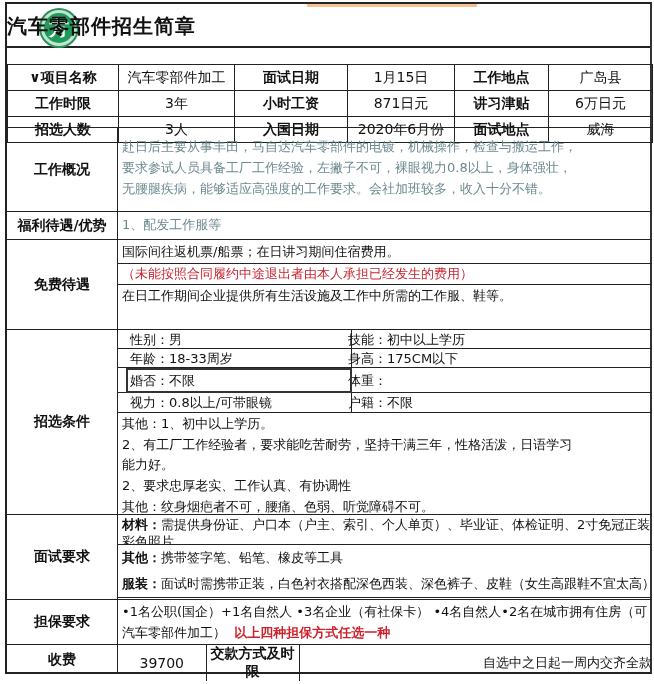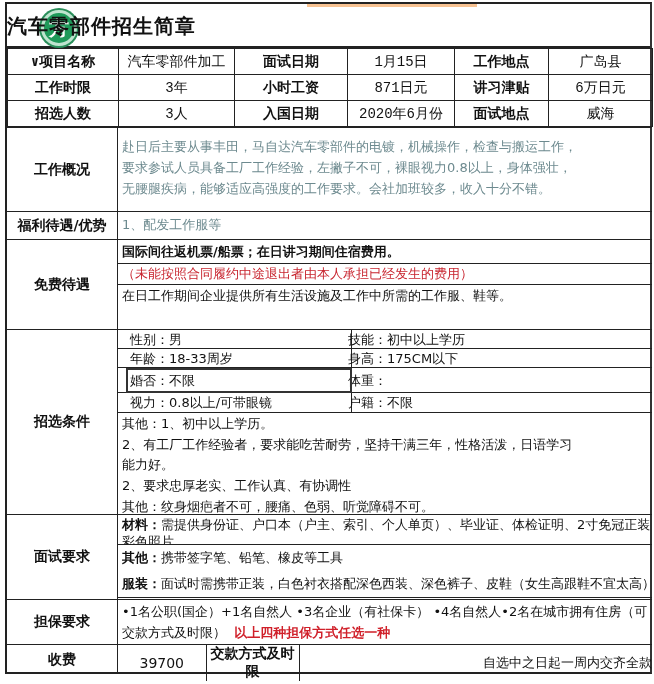--- a/index.html
+++ b/index.html
@@ -7,21 +7,21 @@
   body { font-family: "DejaVu Sans", "Liberation Sans", sans-serif; color: #111; position: relative; }
 
   .sheet { position: absolute; left: 5px; top: 2px; width: 647px; height: 672px; border: 2px solid #222; border-right: 2px solid #333; background: #fff; }
 
   .top-bar { position: absolute; left: 300px; top: 0; width: 170px; height: 3px; background: #f29a4a; opacity: .6; }
 
   .title-row { position: absolute; left: 0; top: 0; width: 100%; height: 44px; border-bottom: 2px solid #222; }
   .title-text { position: absolute; left: 0; right: 0; top: 9px; font-weight: bold; font-size: 20px; letter-spacing: 1px; }
   .logo { position: absolute; left: 34px; top: 6px; width: 36px; height: 36px; border-radius: 50%; background: #1f9a5a; border: 3px solid #bfe4cf; display: flex; align-items: center; justify-content: center; color: #fff; font-weight: bold; font-size: 20px; box-shadow: 0 0 0 2px #2b8f5b; }
 
-  table.grid { position: absolute; left: 0; top: 44px; width: 645px; border-collapse: collapse; table-layout: fixed; font-family: Liberation Mono, monospace; }
+  table.grid { position: absolute; left: 0; top: 60px; width: 645px; border-collapse: collapse; table-layout: fixed; }
   table.grid td { border: 1px solid #222; font-size: 14px; text-align: center; vertical-align: middle; height: 26px; padding: 0 2px; white-space: nowrap; overflow: hidden; }
   table.grid td.lbl { font-weight: bold; font-size: 14px; }
 
   .section { position: absolute; left: 0; width: 645px; border-top: 1.5px solid #222; }
   .sec-label { position: absolute; left: 0; top: 0; bottom: 0; width: 111px; border-right: 1.5px solid #222; display: flex; align-items: center; justify-content: center; font-weight: bold; font-size: 14px; }
   .sec-body { position: absolute; left: 111px; top: 0; right: 0; bottom: 0; }
   .line { font-size: 13px; line-height: 21px; padding-left: 4px; white-space: nowrap; overflow: hidden; }
   .faint { color: #6d8a8f; }
   .red { color: #c8252f; }
   .red-bold { color: #d0202a; font-weight: bold; text-align: right; }
@@ -98,21 +98,21 @@
   <div class="section" style="top:207px;height:28px;">
     <div class="sec-label">福利待遇/优势</div>
     <div class="sec-body">
       <div class="line faint" style="line-height:26px;">1、配发工作服等</div>
     </div>
   </div>
 
   <div class="section" style="top:235px;height:90px;">
     <div class="sec-label">免费待遇</div>
     <div class="sec-body">
-      <div class="line row-b" style="line-height:23px;font-weight:bold;">国际间往返机票/船票；在日讲习期间住宿费用。</div>
+      <div class="line row-b" style="line-height:23px;">国际间往返机票/船票；在日讲习期间住宿费用。</div>
       <div class="row-b">
         <div class="line red" style="line-height:20px;">（未能按照合同履约中途退出者由本人承担已经发生的费用）</div>
       </div>
       <div class="line" style="line-height:22px;">在日工作期间企业提供所有生活设施及工作中所需的工作服、鞋等。</div>
     </div>
   </div>
 
   <div class="section" style="top:325px;height:185px;">
     <div class="sec-label">招选条件</div>
     <div class="sec-body">
@@ -151,21 +151,21 @@
       </div>
       <div class="line" style="line-height:26px;"><span class="b">其他：</span><span>携带签字笔、铅笔、橡皮等工具</span></div>
       <div class="line row-b" style="line-height:26px;"><span class="b">服装：</span><span>面试时需携带正装，白色衬衣搭配深色西装、深色裤子、皮鞋（女生高跟鞋不宜太高）</span></div>
     </div>
   </div>
 
   <div class="section" style="top:595px;height:45px;">
     <div class="sec-label">担保要求</div>
     <div class="sec-body" style="padding-top:1px;">
       <div class="line" style="line-height:21px;">•1名公职(国企）+1名自然人 •3名企业（有社保卡） •4名自然人•2名在城市拥有住房（可</div>
-      <div class="line" style="line-height:21px;"><span>交款方式及时限）</span>&nbsp;&nbsp;<span class="red-bold">以上四种担保方式任选一种</span></div>
+      <div class="line" style="line-height:21px;"><span>汽车零部件加工）</span>&nbsp;&nbsp;<span class="red-bold">以上四种担保方式任选一种</span></div>
     </div>
   </div>
 
   <div class="section" style="top:640px;height:30px;">
     <div class="sec-label">收费</div>
     <div class="sec-body">
       <table class="fee-table">
         <colgroup>
             <col style="width:88px">
             <col style="width:93px">

